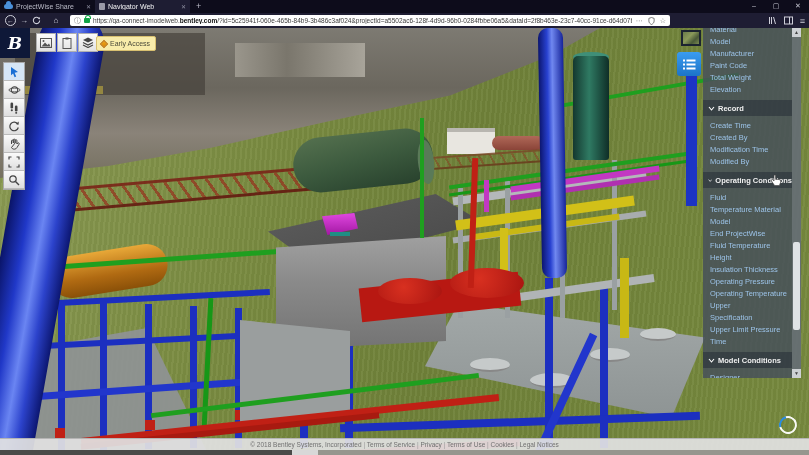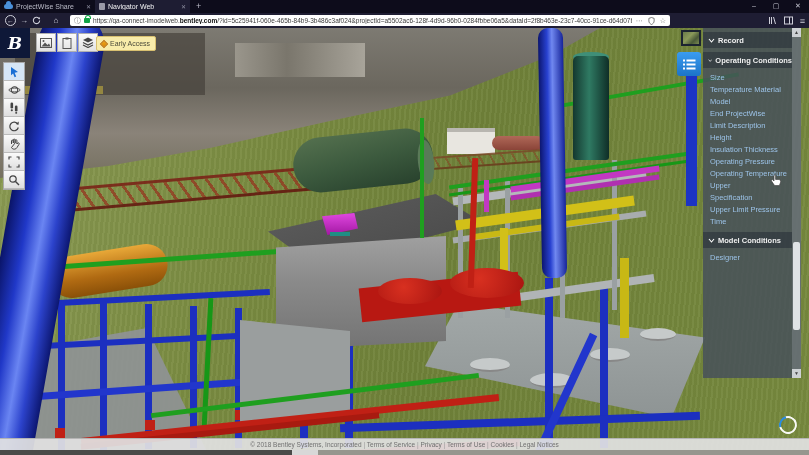--- a/index.html
+++ b/index.html
@@ -401,40 +401,54 @@
           <rect x="3.5" y="0.5" width="9" height="2" fill="#fff"></rect>
           <rect x="0" y="4.5" width="2" height="2" fill="#fff"></rect>
           <rect x="3.5" y="4.5" width="9" height="2" fill="#fff"></rect>
           <rect x="0" y="8.5" width="2" height="2" fill="#fff"></rect>
           <rect x="3.5" y="8.5" width="9" height="2" fill="#fff"></rect>
         </svg>
     </div>
 
     <div class="panel">
       <div class="panel-content">
+        <div class="panel-links toplist">
+            <div class="panel-link">Material</div>
+            <div class="panel-link">Model</div>
+            <div class="panel-link">Manufacturer</div>
+            <div class="panel-link">Paint Code</div>
+            <div class="panel-link">Total Weight</div>
+            <div class="panel-link">Elevation</div>
+          </div>
 
         <div class="panel-section">
           <svg width="7" height="5" viewBox="0 0 7 5">
               <polyline points="1,1 3.5,4 6,1" stroke="#fff" stroke-width="1.1" fill="none"></polyline>
             </svg>
           <span>Record</span>
         </div>
+        <div class="panel-links">
+            <div class="panel-link">Create Time</div>
+            <div class="panel-link">Created By</div>
+            <div class="panel-link">Modification Time</div>
+            <div class="panel-link">Modified By</div>
+          </div>
 
         <div class="panel-section">
           <svg width="7" height="5" viewBox="0 0 7 5">
               <polyline points="1,1 3.5,4 6,1" stroke="#fff" stroke-width="1.1" fill="none"></polyline>
             </svg>
           <span>Operating Conditions</span>
         </div>
         <div class="panel-links">
-            <div class="panel-link">Size</div>
+            <div class="panel-link">Fluid</div>
             <div class="panel-link">Temperature Material</div>
             <div class="panel-link">Model</div>
             <div class="panel-link">End ProjectWise</div>
-            <div class="panel-link">Limit Description</div>
+            <div class="panel-link">Fluid Temperature</div>
             <div class="panel-link">Height</div>
             <div class="panel-link">Insulation Thickness</div>
             <div class="panel-link">Operating Pressure</div>
             <div class="panel-link">Operating Temperature</div>
             <div class="panel-link">Upper</div>
             <div class="panel-link">Specification</div>
             <div class="panel-link">Upper Limit Pressure</div>
             <div class="panel-link">Time</div>
           </div>
 

